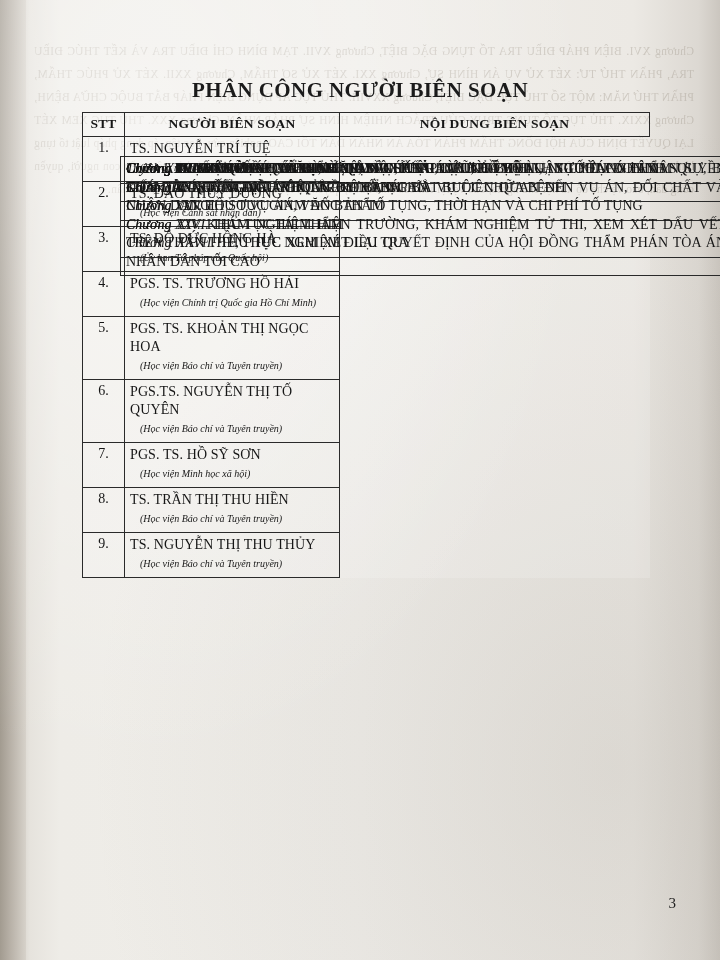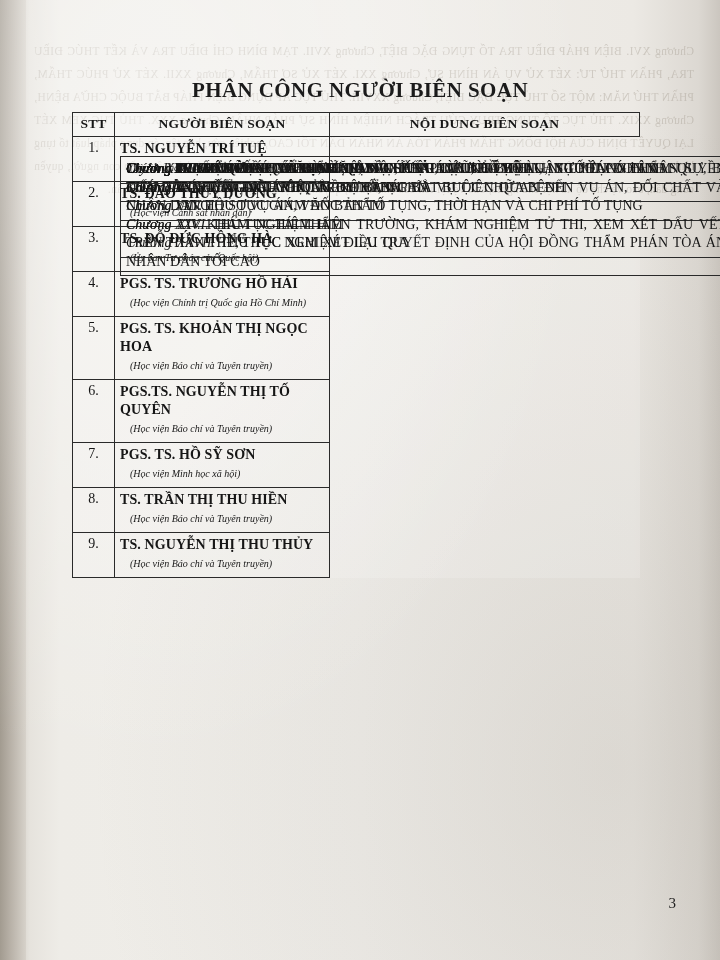--- a/index.html
+++ b/index.html
@@ -61,21 +61,21 @@
     text-align: center;
     font-size: 21px;
     font-weight: bold;
     letter-spacing: .4px;
     color: #1b1b1b;
     margin-bottom: 9px;
   }
   table.main {
     border-collapse: collapse;
     width: 567px;
-    margin-left: 12px;
+    margin-left: 22px;
     table-layout: fixed;
     background: rgba(255,255,255,.16);
   }
   table.main th, table.main td {
     border: 1px solid #2a2a2a;
     vertical-align: top;
     padding: 3px 5px 4px 5px;
     color: #161616;
   }
   table.main th {
@@ -93,21 +93,20 @@
     font-size: 14px;
     padding-top: 4px;
   }
   td.name {
     font-size: 14px;
     line-height: 18px;
   }
   td.name .person {
     display: block;
     letter-spacing: .1px;
-    font-weight: bold;
   }
   td.name .org {
     display: block;
     font-style: italic;
     font-size: 10px;
     margin-top: 1px;
     padding-left: 10px;
   }
   td.content {
     font-size: 14px;

